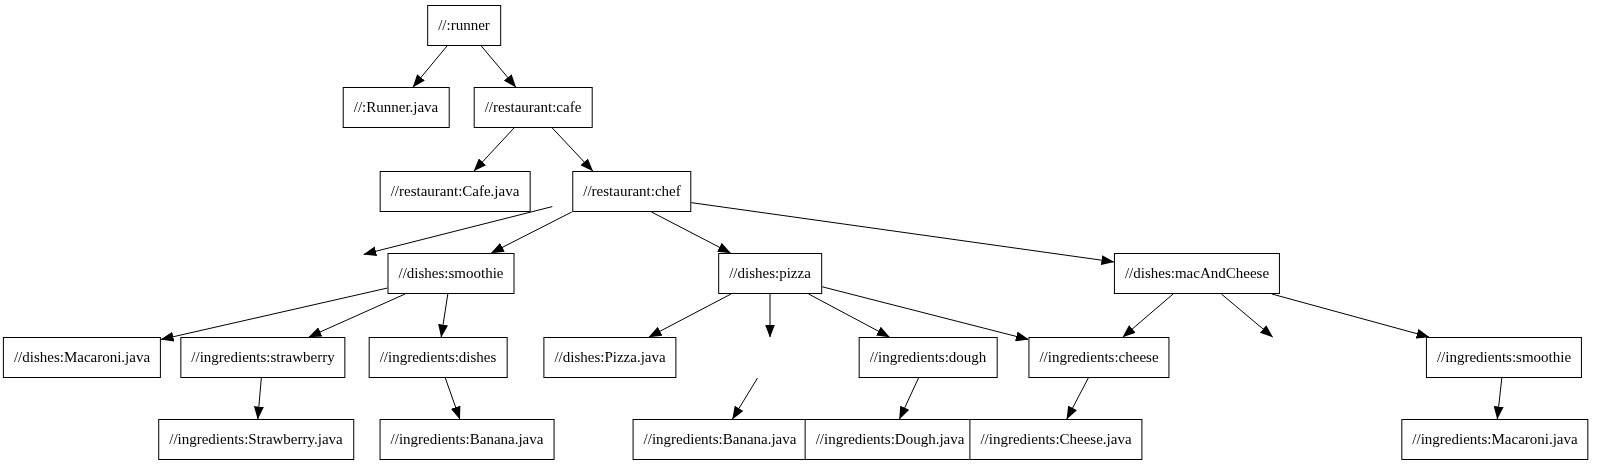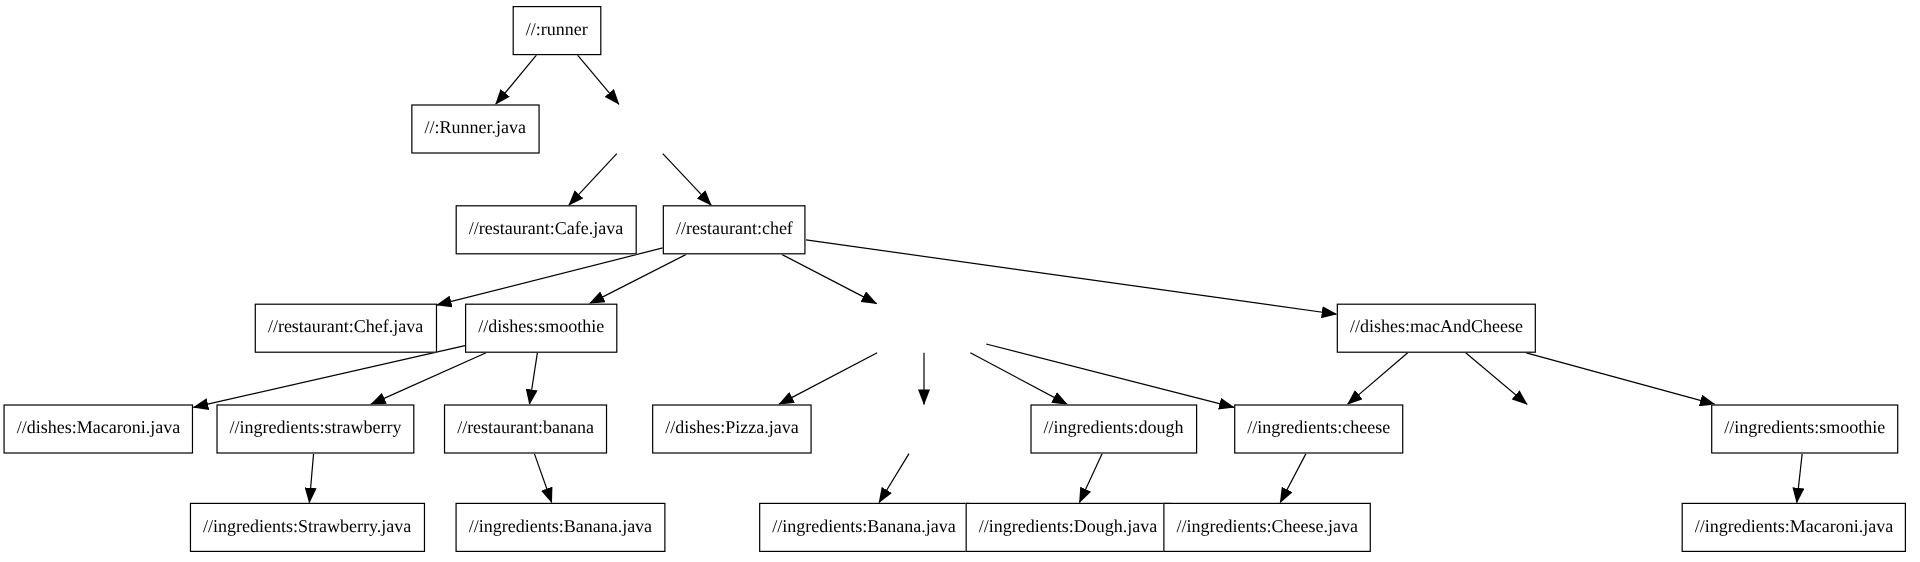--- a/index.html
+++ b/index.html
@@ -71,28 +71,29 @@
       <line x1="918.5" y1="378.0" x2="899.5" y2="419.0" stroke="currentColor" stroke-width="1" marker-end="url(#arrowhead)"></line>
       <line x1="1088.3" y1="378.0" x2="1066.8" y2="419.0" stroke="currentColor" stroke-width="1" marker-end="url(#arrowhead)"></line>
       <line x1="1173.1" y1="294.0" x2="1122.9" y2="337.0" stroke="currentColor" stroke-width="1" marker-end="url(#arrowhead)"></line>
       <line x1="1221.4" y1="294.0" x2="1272.6" y2="337.0" stroke="currentColor" stroke-width="1" marker-end="url(#arrowhead)"></line>
       <line x1="1271.9" y1="294.0" x2="1429.1" y2="337.0" stroke="currentColor" stroke-width="1" marker-end="url(#arrowhead)"></line>
       <line x1="1501.8" y1="378.0" x2="1497.3" y2="419.0" stroke="currentColor" stroke-width="1" marker-end="url(#arrowhead)"></line>
     </svg>
 
   <div class="node" style="left:464px;top:5px">//:runner</div>
   <div class="node" style="left:396px;top:87px">//:Runner.java</div>
+  <div class="node" style="left:533px;top:87px">//restaurant:cafe</div>
   <div class="node" style="left:455px;top:171px">//restaurant:Cafe.java</div>
-  <div class="node" style="left:612px;top:171px">//restaurant:chef</div>
-  <div class="node" style="left:288px;top:253px">//restaurant:Chef.java</div>
+  <div class="node" style="left:632px;top:171px">//restaurant:chef</div>
   <div class="node" style="left:451px;top:253px">//dishes:smoothie</div>
+  <div class="node" style="left:770px;top:253px">//dishes:pizza</div>
   <div class="node" style="left:1197px;top:253px">//dishes:macAndCheese</div>
   <div class="node" style="left:82px;top:337px">//dishes:Macaroni.java</div>
   <div class="node" style="left:263px;top:337px">//ingredients:strawberry</div>
-  <div class="node" style="left:438px;top:337px">//restaurant:banana</div>
+  <div class="node" style="left:438px;top:337px">//ingredients:dishes</div>
   <div class="node" style="left:610px;top:337px">//dishes:Pizza.java</div>
   <div class="node" style="left:928px;top:337px">//ingredients:dough</div>
   <div class="node" style="left:1099px;top:337px">//ingredients:cheese</div>
   <div class="node" style="left:1504px;top:337px">//ingredients:smoothie</div>
   <div class="node" style="left:256px;top:419px">//ingredients:Strawberry.java</div>
   <div class="node" style="left:467px;top:419px">//ingredients:Banana.java</div>
   <div class="node" style="left:720px;top:419px">//ingredients:Banana.java</div>
   <div class="node" style="left:890px;top:419px">//ingredients:Dough.java</div>
   <div class="node" style="left:1056px;top:419px">//ingredients:Cheese.java</div>
   <div class="node" style="left:1495px;top:419px">//ingredients:Macaroni.java</div>

